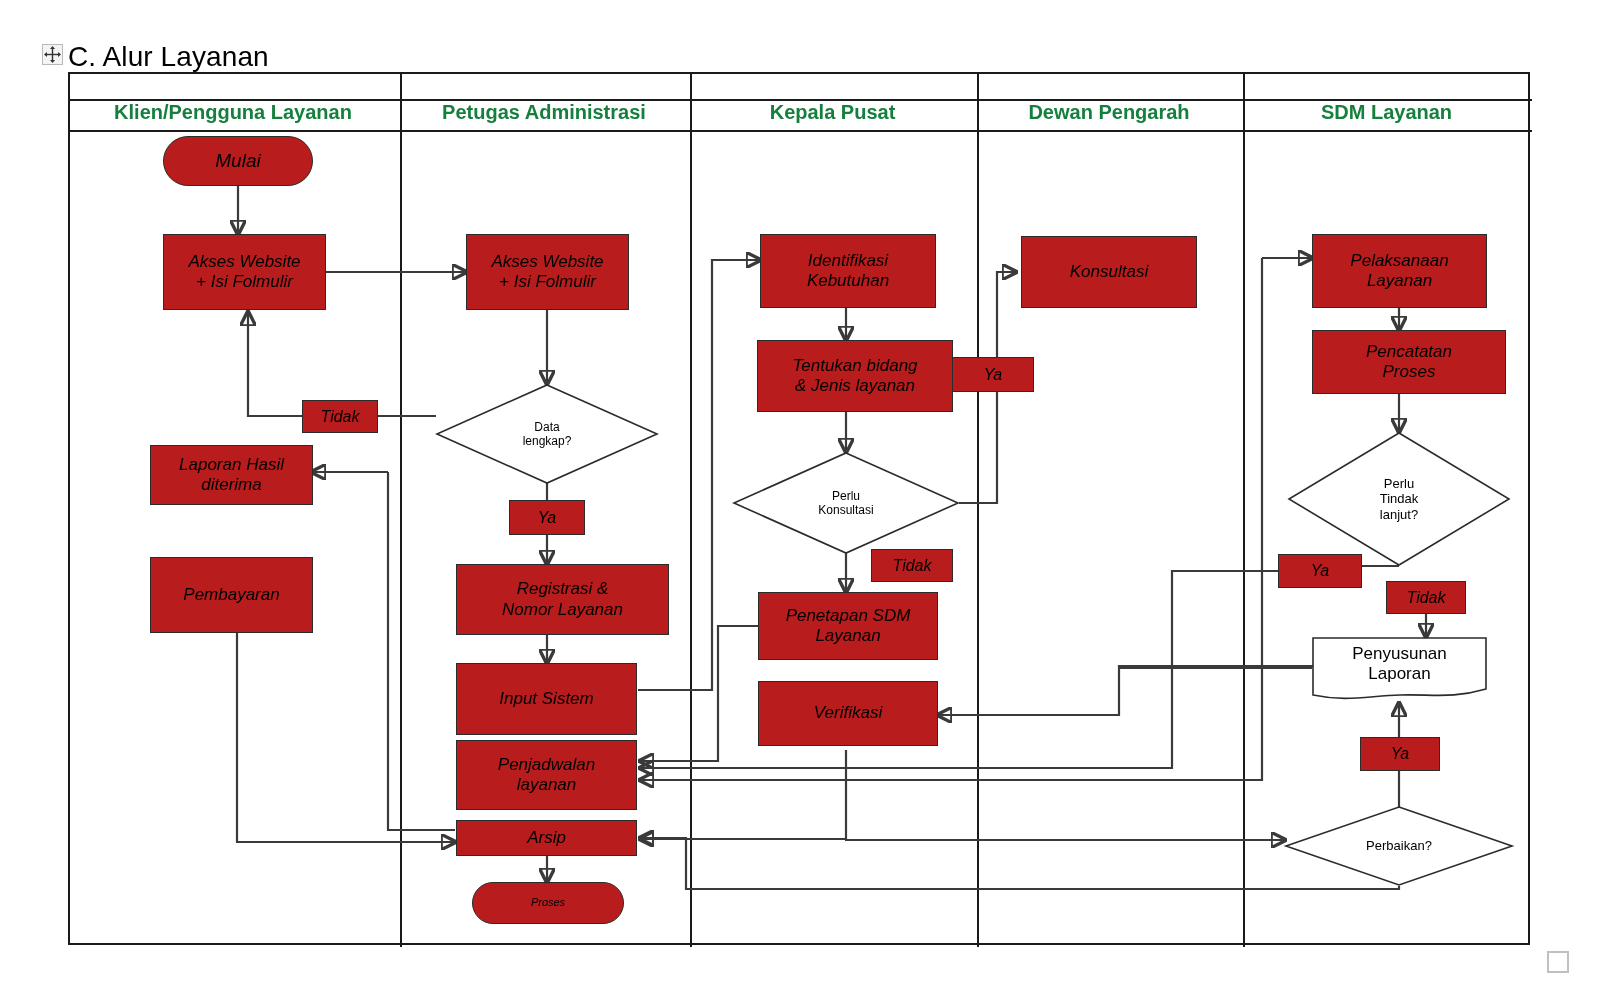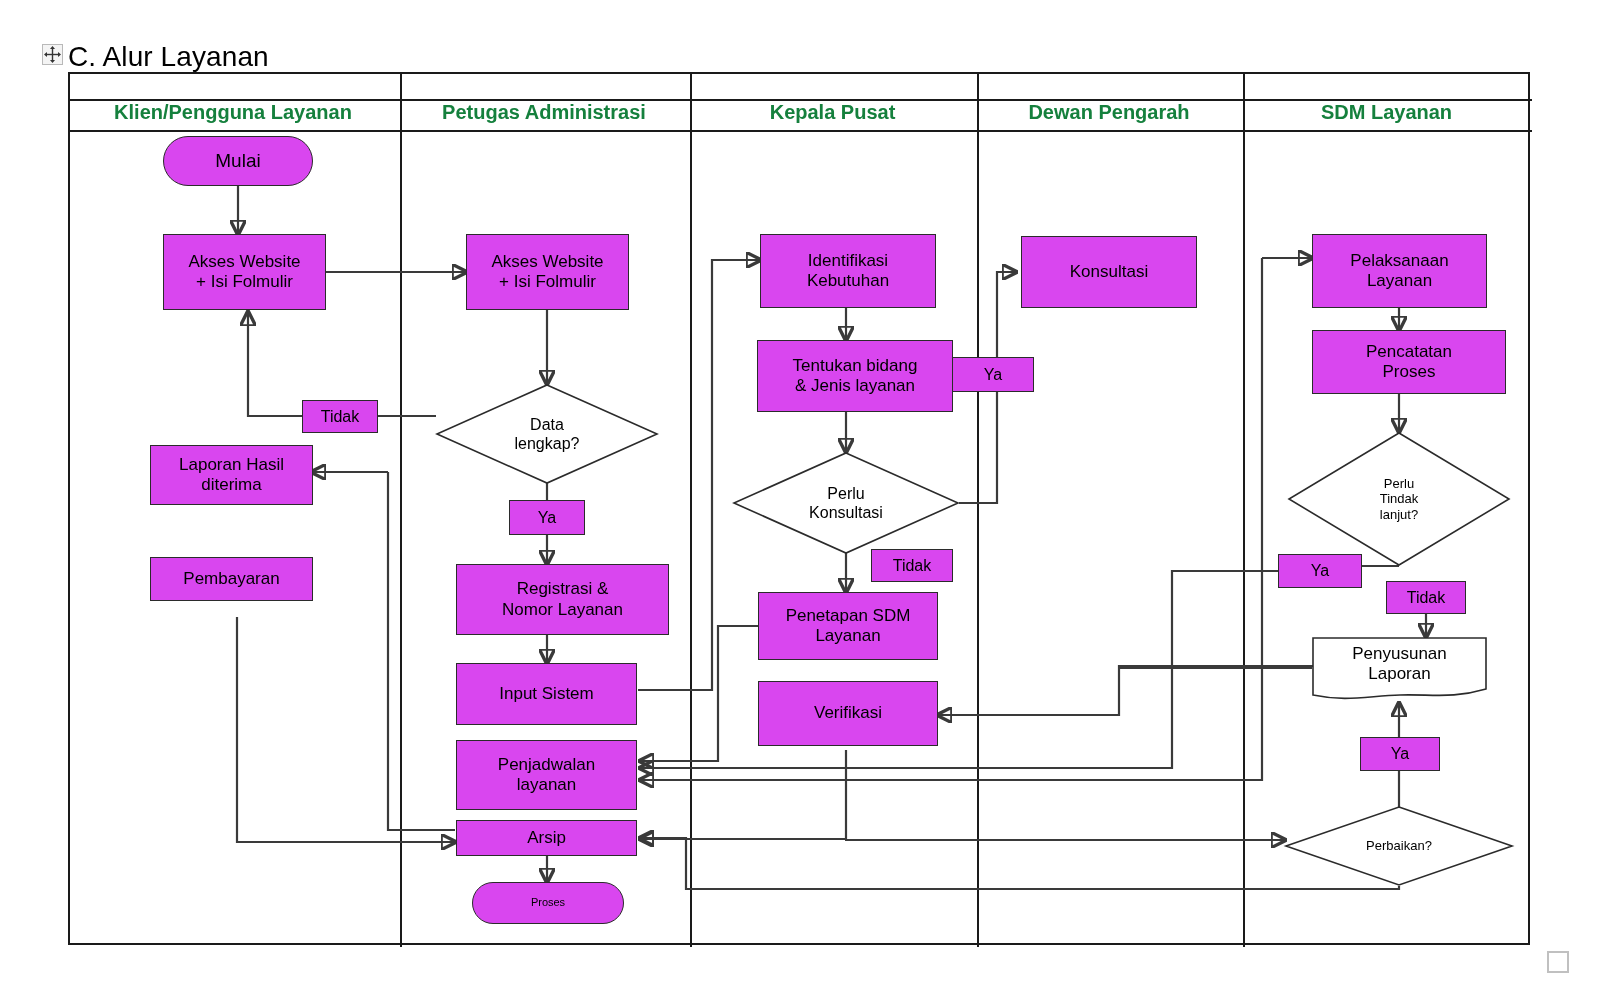--- a/index.html
+++ b/index.html
@@ -36,33 +36,34 @@
   .lane-title{
     position:absolute;top:98px;height:28px;line-height:28px;
     text-align:center;font-size:20px;font-weight:bold;color:#15803d;
     white-space:nowrap;
   }
 
   
   .node{
     position:absolute;box-sizing:border-box;
     display:flex;align-items:center;justify-content:center;
-    text-align:center;color:#000;background:#d946ef;
+    text-align:center;color:#000;background:#b91c1c;
     line-height:1.2;
+    font-style:italic;
   }
   .proc{border:1.6px solid #2b2b2b;font-size:17px;}
   .label-box{border:1.4px solid #2b2b2b;font-size:16px;}
   .term{border:1.8px solid #2b2b2b;border-radius:28px;font-size:19px;}
   .term.small{font-size:11px;}
   .diamond-wrap{position:absolute;}
   .diamond-wrap svg{position:absolute;left:0;top:0;overflow:visible;}
   .diamond-text{
     position:absolute;left:0;top:0;width:100%;height:100%;
     display:flex;align-items:center;justify-content:center;
-    text-align:center;font-size:16px;color:#000;line-height:1.2;
+    text-align:center;font-size:12px;color:#000;line-height:1.2;
     pointer-events:none;
   }
   .diamond-text.tiny{font-size:13px;}
   .doc-shape{position:absolute;}
   .doc-shape svg{position:absolute;left:0;top:0;}
   .doc-text{
     position:absolute;left:0;top:0;width:100%;height:100%;
     display:flex;align-items:center;justify-content:center;
     text-align:center;font-size:17px;color:#000;line-height:1.2;
     padding-bottom:12px;box-sizing:border-box;pointer-events:none;
@@ -183,40 +184,40 @@
 <div class="node proc" style="left:163px;top:234px;width:163px;height:76px;">
   <span>Akses Website<br>+ Isi Folmulir</span>
 </div>
 
 <div class="node label-box" style="left:302px;top:400px;width:76px;height:33px;">Tidak</div>
 
 <div class="node proc" style="left:150px;top:445px;width:163px;height:60px;">
   <span>Laporan Hasil<br>diterima</span>
 </div>
 
-<div class="node proc" style="left:150px;top:557px;width:163px;height:44px;">Pembayaran</div>
+<div class="node proc" style="left:150px;top:557px;width:163px;height:76px;">Pembayaran</div>
 
 <div class="node proc" style="left:466px;top:234px;width:163px;height:76px;">
   <span>Akses Website<br>+ Isi Folmulir</span>
 </div>
 
 <div class="diamond-wrap" style="left:436px;top:384px;width:222px;height:100px;">
   <svg width="222" height="100" viewBox="0 0 222 100">
     <polygon points="111,1 221,50 111,99 1,50" fill="#fff" stroke="#2b2b2b" stroke-width="1.6"></polygon>
   </svg>
   <div class="diamond-text">Data<br>lengkap?</div>
 </div>
 
 <div class="node label-box" style="left:509px;top:500px;width:76px;height:35px;">Ya</div>
 
 <div class="node proc" style="left:456px;top:564px;width:213px;height:71px;">
   <span>Registrasi &amp;<br>Nomor Layanan</span>
 </div>
 
-<div class="node proc" style="left:456px;top:663px;width:181px;height:62px;">Input Sistem</div>
+<div class="node proc" style="left:456px;top:663px;width:181px;height:72px;">Input Sistem</div>
 
 <div class="node proc" style="left:456px;top:740px;width:181px;height:70px;">
   <span>Penjadwalan<br>layanan</span>
 </div>
 
 <div class="node proc" style="left:456px;top:820px;width:181px;height:36px;">Arsip</div>
 
 <div class="node term small" style="left:472px;top:882px;width:152px;height:42px;">Proses</div>
 
 <div class="node proc" style="left:760px;top:234px;width:176px;height:74px;">

